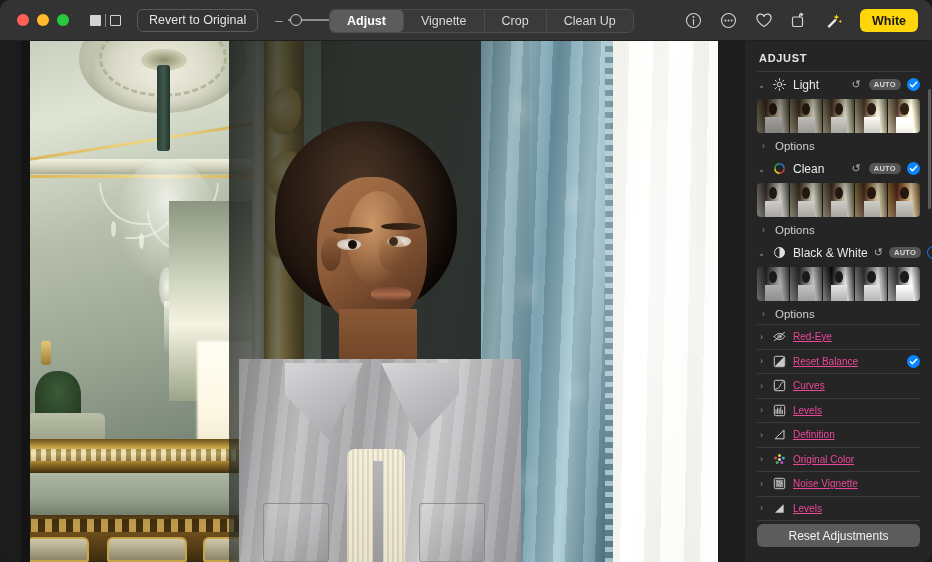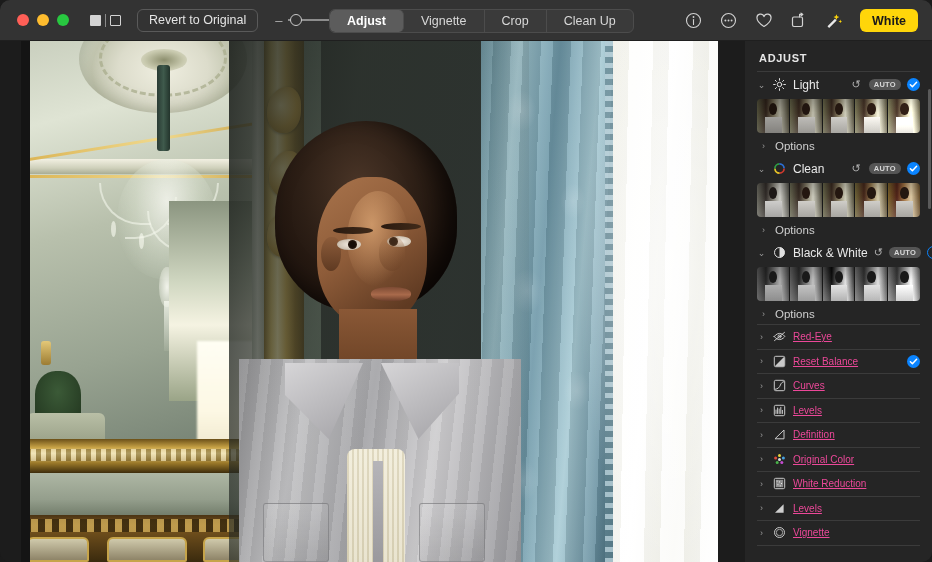--- a/index.html
+++ b/index.html
@@ -842,21 +842,21 @@
         <svg width="13" height="13" viewBox="0 0 13 13">
           <rect x="1.3" y="1.3" width="10.4" height="10.4" rx="1.4" fill="none" stroke="#c9c9c9" stroke-width="1"></rect>
           <rect x="2.8" y="2.8" width="7.4" height="7.4" fill="#8f8f8f"></rect>
           <rect x="3.6" y="3.6" width="1" height="1" fill="#e8e8e8"></rect>
           <rect x="6" y="4.4" width="1" height="1" fill="#e8e8e8"></rect>
           <rect x="8" y="6" width="1" height="1" fill="#e8e8e8"></rect>
           <rect x="4.4" y="7.2" width="1" height="1" fill="#e8e8e8"></rect>
           <rect x="6.8" y="8.4" width="1" height="1" fill="#e8e8e8"></rect>
         </svg>
       </span>
-      <span class="list-label">White Reduction</span>
+      <span class="list-label">Noise Vignette</span>
     </div>
     <div class="divider"></div>
 
     <div class="list-row">
       <span class="chev">›</span>
       <span class="grp-icon">
         <svg width="13" height="13" viewBox="0 0 13 13">
           <path d="M10.6 2.2v8.6H2z" fill="#cfcfcf"></path>
         </svg>
       </span>
@@ -871,15 +871,18 @@
           <circle cx="6.5" cy="6.5" r="5" stroke-width="1"></circle>
           <circle cx="6.5" cy="6.5" r="3.2" stroke-width="1" opacity=".75"></circle>
         </svg>
       </span>
       <span class="list-label">Vignette</span>
     </div>
     <div class="divider"></div>
 
     <div class="sb-scroll"></div>
 
+    <div class="reset-wrap">
+      <button class="reset-btn">Reset Adjustments</button>
+    </div>
   </div>
 
 </div>
 
 </body></html>

